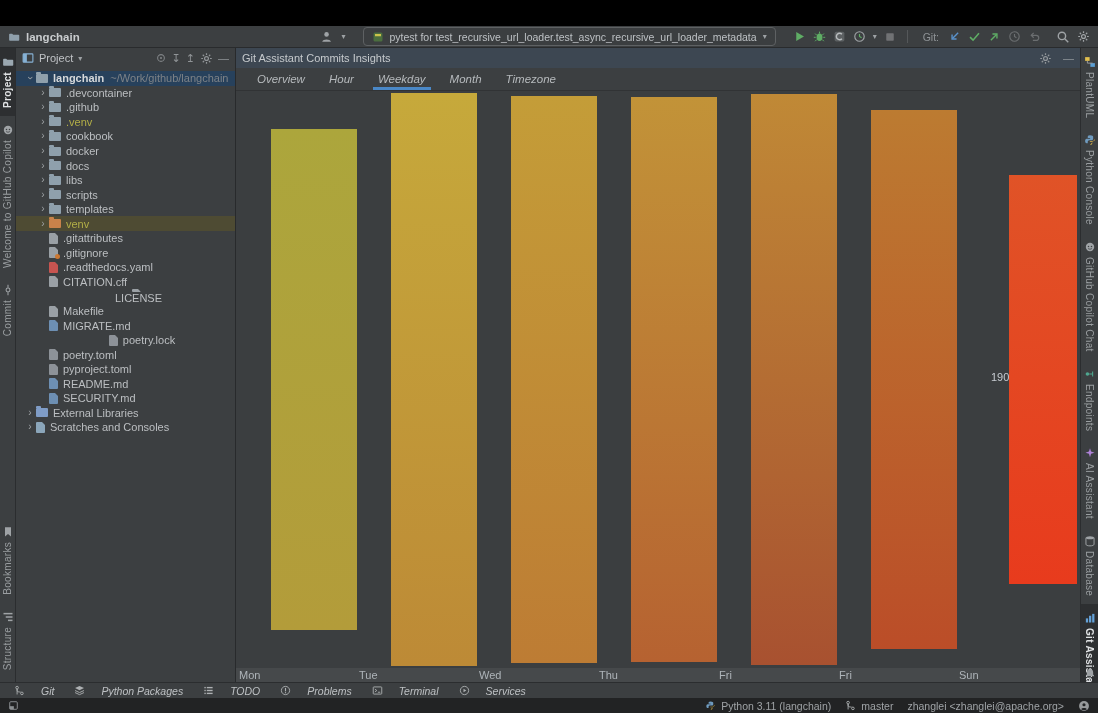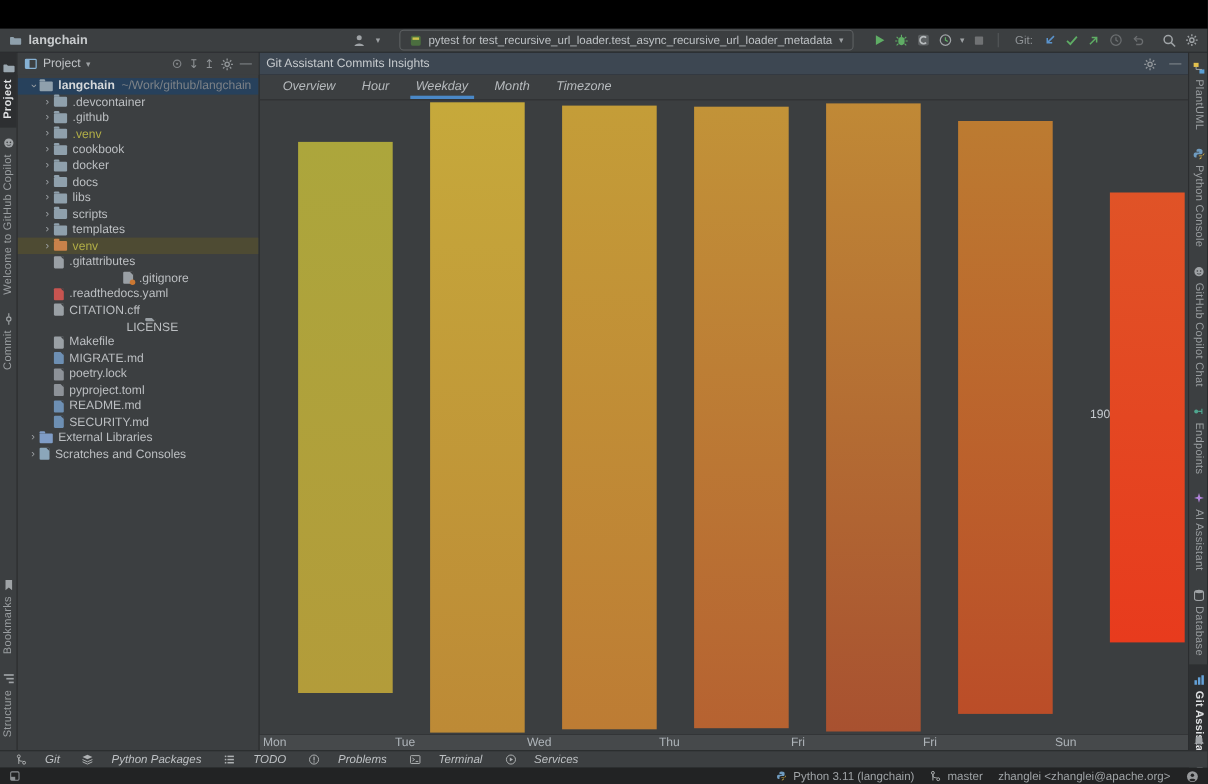--- a/index.html
+++ b/index.html
@@ -324,21 +324,21 @@
         <div class="trow sel-olive" style="padding-left: 21px;">
           <span class="chv ">›</span>
           <span class="fold orange"></span>
           <span class="lbl olive">venv</span>
         </div>
         <div class="trow" style="padding-left: 21px;">
           <span class="chv"></span>
           <span class="fico"></span>
           <span class="lbl">.gitattributes</span>
         </div>
-        <div class="trow" style="padding-left: 21px; justify-content: center;">
+        <div class="trow" style="padding-left: 21px;">
           <span class="chv"></span>
           <span class="fico gitf"></span>
           <span class="lbl">.gitignore</span>
         </div>
         <div class="trow" style="padding-left: 21px;">
           <span class="chv"></span>
           <span class="fico red"></span>
           <span class="lbl">.readthedocs.yaml</span>
         </div>
         <div class="trow" style="padding-left: 21px;">
@@ -354,24 +354,29 @@
         <div class="trow" style="padding-left: 21px;">
           <span class="chv"></span>
           <span class="fico"></span>
           <span class="lbl">Makefile</span>
         </div>
         <div class="trow" style="padding-left: 21px;">
           <span class="chv"></span>
           <span class="fico md"></span>
           <span class="lbl">MIGRATE.md</span>
         </div>
-        <div class="trow" style="padding-left: 21px;">
+        <div class="trow" style="padding-left: 21px; justify-content: center;">
           <span class="chv"></span>
           <span class="fico poetry"></span>
           <span class="lbl">poetry.lock</span>
+        </div>
+        <div class="trow" style="padding-left: 21px;">
+          <span class="chv"></span>
+          <span class="fico poetry"></span>
+          <span class="lbl">poetry.toml</span>
         </div>
         <div class="trow" style="padding-left: 21px;">
           <span class="chv"></span>
           <span class="fico poetry"></span>
           <span class="lbl">pyproject.toml</span>
         </div>
         <div class="trow" style="padding-left: 21px; text-align: center;">
           <span class="chv"></span>
           <span class="fico md"></span>
           <span class="lbl">README.md</span>

